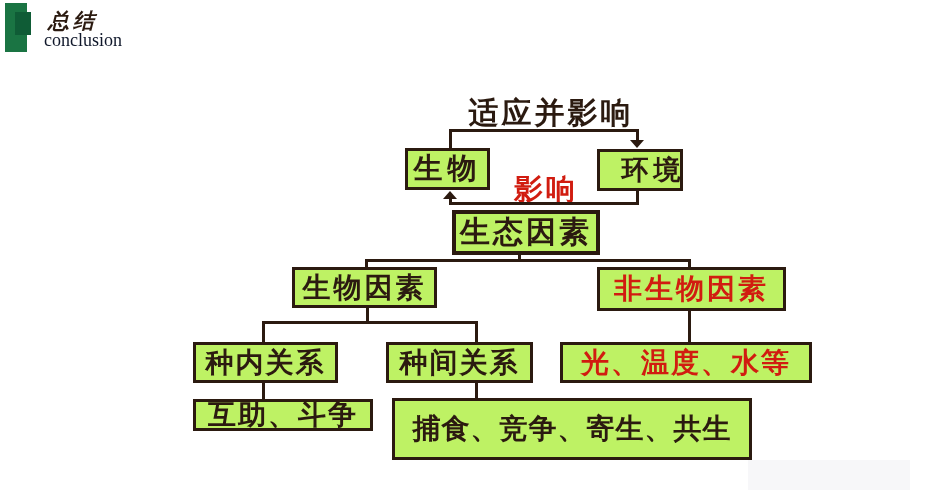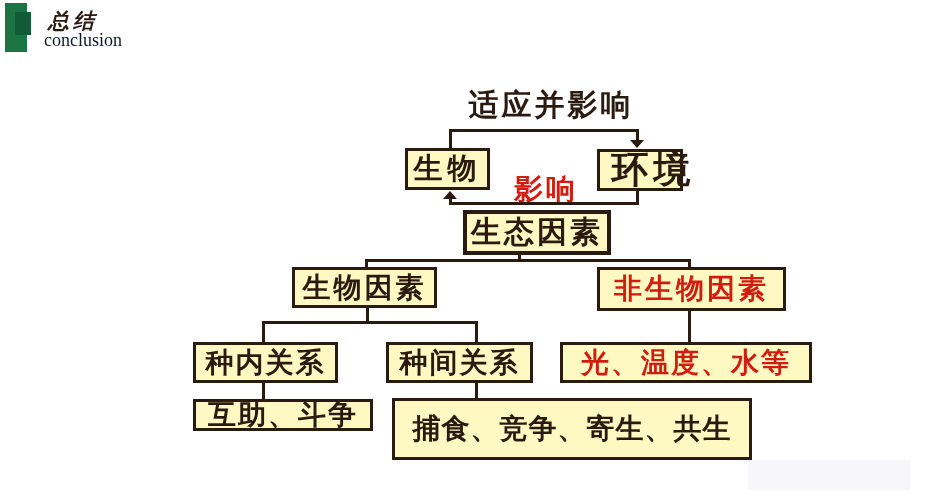--- a/index.html
+++ b/index.html
@@ -13,21 +13,21 @@
   
   .badge-rect{position:absolute;}
   .badge-rect.main{left:5px;top:3px;width:22px;height:49px;background:var(--green1);}
   .badge-rect.step{left:15px;top:12px;width:16px;height:23px;background:var(--green2);}
   .badge-title{position:absolute;left:48px;top:7px;font-size:21px;font-weight:700;font-style:italic;color:var(--ink);letter-spacing:4px;}
   .badge-subtitle{position:absolute;left:44px;top:30px;font-size:18px;color:#0f172a;}
 
   
   .box{
     position:absolute;box-sizing:border-box;border:3px solid var(--ink);
-    background:#fef9c3;display:flex;align-items:center;justify-content:center;
+    background:#bef264;display:flex;align-items:center;justify-content:center;
     font-weight:700;color:var(--ink);white-space:nowrap;
   }
   .box.thick{border-width:4px;}
   .box.red{color:var(--red);}
 
   .lbl{position:absolute;font-weight:700;color:var(--ink);text-align:center;white-space:nowrap;}
   .lbl.red{color:var(--red);text-align:center;}
 
   
   .hline,.vline{position:absolute;background:var(--ink);}
@@ -39,38 +39,38 @@
 </head>
 <body>
 
 <div class="slide">
 
   <div class="badge-rect main"></div>
   <div class="badge-rect step"></div>
   <div class="badge-title">总结</div>
   <div class="badge-subtitle">conclusion</div>
 
-  <div class="lbl" style="left:451px;top:85px;width:200px;font-size:30px;letter-spacing:3px;">适应并影响</div>
+  <div class="lbl" style="left:451px;top:93px;width:200px;font-size:30px;letter-spacing:3px;">适应并影响</div>
 
   <div class="hline" style="left:449px;top:129px;width:190px;height:3px;"></div>
   <div class="vline" style="left:449px;top:129px;width:3px;height:20px;"></div>
   <div class="vline" style="left:636px;top:129px;width:3px;height:12px;"></div>
   <div class="arrow-down" style="left:630px;top:140px;"></div>
 
   <div class="box" style="left:405px;top:148px;width:85px;height:42px;font-size:29px;letter-spacing:5px;">生物</div>
-  <div class="box" style="left:597px;top:149px;width:86px;height:42px;font-size:37px;letter-spacing:5px;padding-left:27px;">环境</div>
+  <div class="box" style="left:597px;top:149px;width:86px;height:42px;font-size:27px;letter-spacing:5px;padding-left:27px;">环境</div>
 
   <div class="lbl red" style="left:506px;top:170px;width:80px;font-size:29px;letter-spacing:3px;">影响</div>
 
   <div class="hline" style="left:449px;top:202px;width:190px;height:3px;"></div>
   <div class="vline" style="left:636px;top:191px;width:3px;height:14px;"></div>
   <div class="vline" style="left:449px;top:198px;width:3px;height:6px;"></div>
   <div class="arrow-up" style="left:443px;top:191px;"></div>
 
-  <div class="box thick" style="left:452px;top:210px;width:148px;height:45px;font-size:30px;letter-spacing:3px;margin-left:11px;">生态因素</div>
+  <div class="box thick" style="left:452px;top:210px;width:148px;height:45px;font-size:30px;letter-spacing:3px;">生态因素</div>
 
   <div class="vline" style="left:518px;top:255px;width:3px;height:5px;"></div>
   <div class="hline" style="left:365px;top:259px;width:326px;height:3px;"></div>
   <div class="vline" style="left:365px;top:259px;width:3px;height:9px;"></div>
   <div class="vline" style="left:688px;top:259px;width:3px;height:9px;"></div>
 
   <div class="box" style="left:292px;top:267px;width:145px;height:41px;font-size:28px;letter-spacing:3px;">生物因素</div>
   <div class="box red" style="left:597px;top:267px;width:189px;height:44px;font-size:28px;letter-spacing:3px;">非生物因素</div>
 
   <div class="vline" style="left:366px;top:308px;width:3px;height:15px;"></div>

